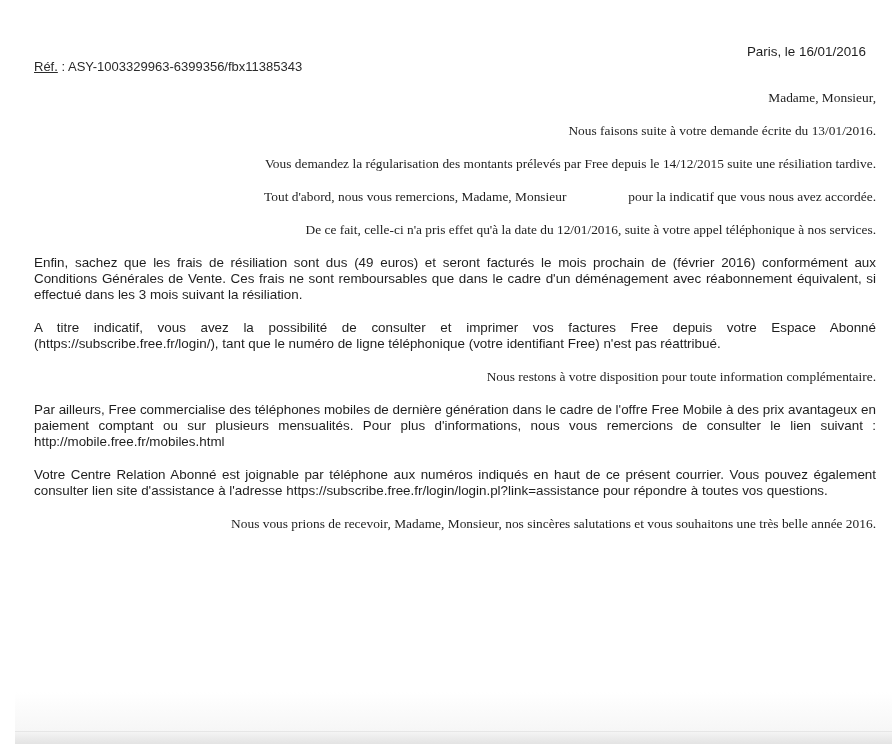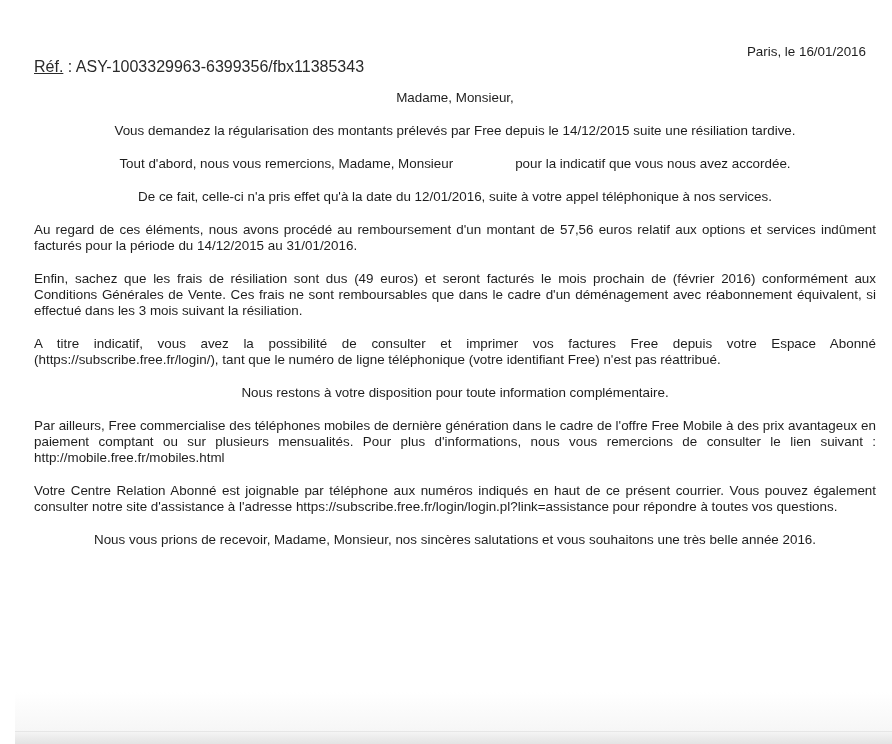--- a/index.html
+++ b/index.html
@@ -28,37 +28,37 @@
     .date {
       position: absolute;
       top: 44px;
       right: 41px;
       font-size: 13.4px;
     }
     .ref {
       position: absolute;
       left: 19px;
       top: 59px;
-      font-size: 16px;
+      font-size: 13px;
       color: #2a2a2a;
     }
     .ref .ref-label {
       text-decoration: underline;
     }
     .body-text {
       position: absolute;
       left: 19px;
       top: 90px;
       width: 842px;
     }
     .p {
       margin: 0;
       text-align: justify;
     }
-    .p.single { text-align: center; }
+    .p.single { text-align: right; font-family: Liberation Serif, serif; }
     .gap-a { margin-top: 17px; }
     .blank {
       display: inline-block;
       width: 62px;
     }
     .bottom-shade {
       position: absolute;
       left: 0;
       bottom: 0;
       width: 892px;
@@ -83,42 +83,42 @@
 
   <div class="date">Paris, le 16/01/2016</div>
 
   <div class="ref">
     <span class="ref-label">Réf.</span><span> : </span><span>ASY-1003329963-6399356/fbx11385343</span>
   </div>
 
   <div class="body-text">
     <p class="p single">Madame, Monsieur,</p>
 
+    <p class="p single gap-a">Nous faisons suite à votre demande écrite du 13/01/2016.</p>
 
     <p class="p single gap-a">Vous demandez la régularisation des montants prélevés par Free depuis le 14/12/2015 suite une résiliation tardive.</p>
 
     <p class="p single gap-a">
       <span>Tout d'abord, nous vous remercions, Madame, Monsieur</span><span class="blank"></span><span>pour la indicatif que vous nous avez accordée.</span>
     </p>
 
 
     <p class="p single gap-a">De ce fait, celle-ci n'a pris effet qu'à la date du 12/01/2016, suite à votre appel téléphonique à nos services.</p>
 
 
-    <p class="p gap-a">Au regard de ces éléments, nous avons procédé au remboursement d'un montant de 57,56 euros relatif aux options et services indûment facturés pour la période du 14/12/2015 au 31/01/2016.</p>
 
 
     <p class="p gap-a">Enfin, sachez que les frais de résiliation sont dus (49 euros) et seront facturés le mois prochain de (février 2016) conformément aux Conditions Générales de Vente. Ces frais ne sont remboursables que dans le cadre d'un déménagement avec réabonnement équivalent, si effectué dans les 3 mois suivant la résiliation.</p>
 
     <p class="p gap-a">A titre indicatif, vous avez la possibilité de consulter et imprimer vos factures Free depuis votre Espace Abonné (https://subscribe.free.fr/login/), tant que le numéro de ligne téléphonique (votre identifiant Free) n'est pas réattribué.</p>
 
     <p class="p single gap-a">Nous restons à votre disposition pour toute information complémentaire.</p>
 
     <p class="p gap-a">Par ailleurs, Free commercialise des téléphones mobiles de dernière génération dans le cadre de l'offre Free Mobile à des prix avantageux en paiement comptant ou sur plusieurs mensualités. Pour plus d'informations, nous vous remercions de consulter le lien suivant : http://mobile.free.fr/mobiles.html</p>
 
-    <p class="p gap-a">Votre Centre Relation Abonné est joignable par téléphone aux numéros indiqués en haut de ce présent courrier. Vous pouvez également consulter notre site d'assistance à l'adresse https://subscribe.free.fr/login/login.pl?link=assistance pour répondre à toutes vos questions.</p>
+    <p class="p gap-a">Votre Centre Relation Abonné est joignable par téléphone aux numéros indiqués en haut de ce présent courrier. Vous pouvez également consulter lien site d'assistance à l'adresse https://subscribe.free.fr/login/login.pl?link=assistance pour répondre à toutes vos questions.</p>
 
     <p class="p single gap-a">Nous vous prions de recevoir, Madame, Monsieur, nos sincères salutations et vous souhaitons une très belle année 2016.</p>
   </div>
 
   <div class="fade"></div>
   <div class="bottom-shade"></div>
 </div>
 
 </body></html>

